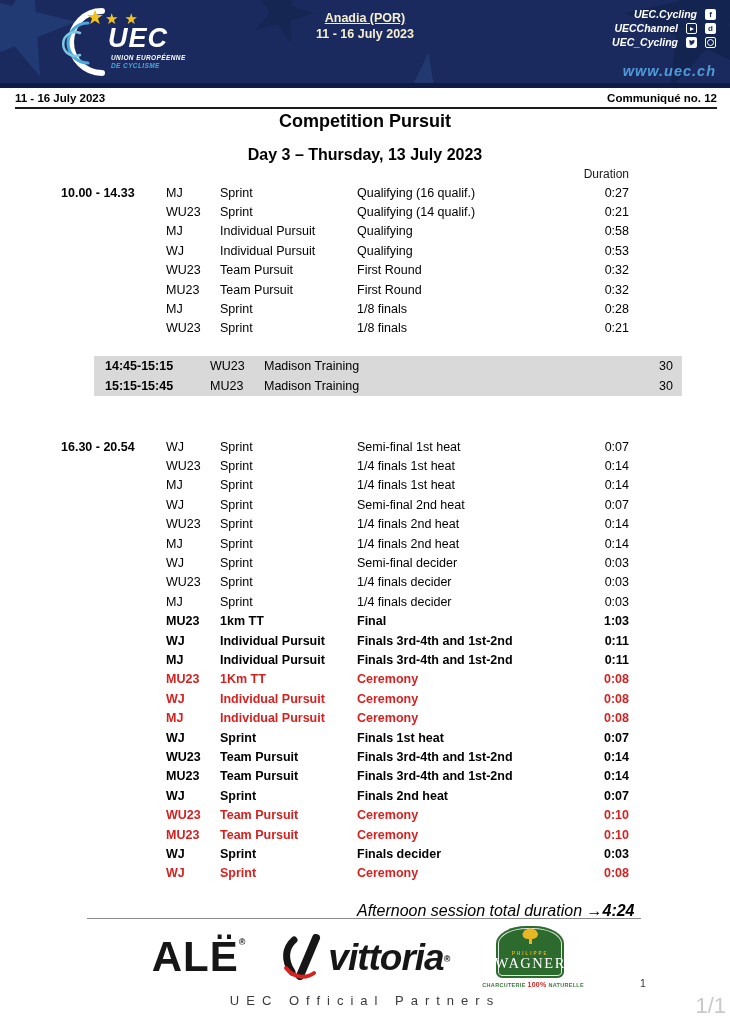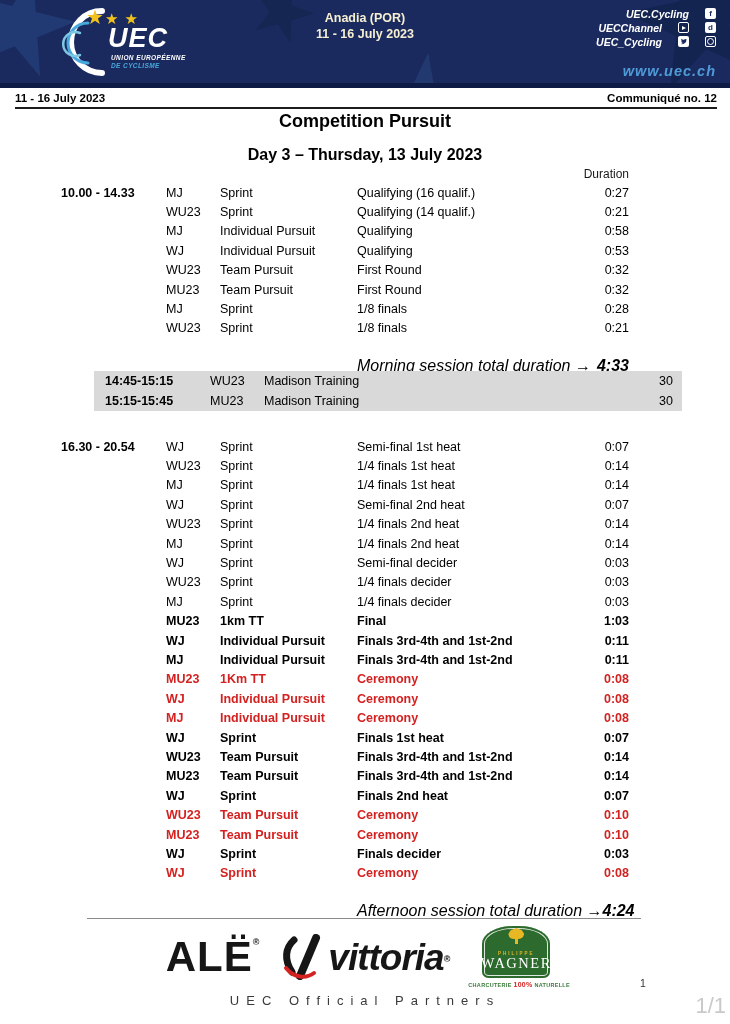--- a/index.html
+++ b/index.html
@@ -19,65 +19,65 @@
   .uec-logo svg{position:absolute;left:0;top:0;}
   .uec-stars{position:absolute;left:36px;top:2px;color:#f2c21c;font-size:15px;letter-spacing:1px;}
   .uec-star-big{font-size:20px;}
   .uec-word{position:absolute;left:58px;top:20px;color:#fff;font-size:27px;font-weight:bold;font-style:italic;letter-spacing:1px;}
   .uec-sub1{position:absolute;left:61px;top:51px;color:#fff;font-size:6.5px;font-weight:bold;font-style:italic;letter-spacing:.4px;}
   .uec-sub2{position:absolute;left:61px;top:59px;color:#49a8dc;font-size:6.5px;font-weight:bold;font-style:italic;letter-spacing:.4px;}
 
   .banner-center{position:absolute;left:50%;top:7px;transform:translateX(-50%);
                  text-align:center;color:#f6efd2;white-space:nowrap;}
   .banner-title{font-size:15px;font-weight:bold;line-height:1.3;letter-spacing:.2px;}
-  .banner-loc{font-size:12.5px;font-weight:bold;margin-top:3px;line-height:1.3;}
+  .banner-loc{font-size:12.5px;font-weight:bold;margin-top:3px;line-height:1.3;text-decoration:underline;}
   .banner-dates{font-size:12.5px;font-weight:bold;line-height:1.3;}
 
   .banner-social{position:absolute;right:14px;top:8px;text-align:right;color:#fff;}
-  .soc-row{display:flex;justify-content:flex-end;align-items:flex-start;gap:16px;margin-bottom:2px;
+  .soc-row{display:flex;justify-content:flex-end;align-items:flex-end;gap:8px;margin-bottom:2px;
            font-size:10.5px;font-weight:bold;font-style:italic;}
   .soc-ic{width:11px;height:11px;border-radius:2px;display:flex;align-items:center;justify-content:center;flex:none;}
   .soc-solid{background:#fff;color:#1a2a5f;font-style:normal;}
   .soc-outline{border:1px solid #fff;box-sizing:border-box;color:#fff;font-style:normal;}
   .soc-ic span{font-size:8px;font-weight:bold;line-height:1;}
   .yt-play{width:0;height:0;border-left:4px solid #fff;border-top:2.5px solid transparent;border-bottom:2.5px solid transparent;}
   .ig-dot{width:5px;height:5px;border:1.2px solid #fff;border-radius:50%;}
   .website{font-size:14.5px;font-weight:bold;font-style:italic;color:#4f9bd8;letter-spacing:1px;margin-top:15px;}
 
   
   .subheader{position:absolute;left:15px;right:13px;top:92px;display:flex;justify-content:space-between;
              font-size:11.5px;font-weight:bold;border-bottom:2px solid #1c1c1c;padding-bottom:3px;}
 
   .doc-title{position:absolute;left:0;right:0;top:111px;text-align:center;font-size:18px;font-weight:bold;}
   .day-title{position:absolute;left:0;right:0;top:146px;text-align:center;font-size:16px;font-weight:bold;}
   .dur-header{position:absolute;right:101px;top:167px;font-size:12px;color:#1a1a1a;}
 
   
   .tbl{position:absolute;left:50px;width:588px;}
   .tbl-morning{top:183px;}
-  .tbl-training{top:371px;padding-left:44px;}
+  .tbl-training{top:356px;padding-left:44px;}
   .tbl-afternoon{top:437px;}
   .srow{display:flex;align-items:center;height:19.4px;font-size:12.5px;}
   .tbl-training .srow{height:20px;background:#d9d9d9;}
   .c-time{width:116px;padding-left:11px;box-sizing:border-box;font-weight:bold;flex:none;}
   .c-cat{width:54px;flex:none;}
   .c-event{width:137px;flex:none;white-space:nowrap;}
   .c-round{width:173px;flex:none;white-space:nowrap;}
   .c-dur{flex:1;text-align:right;padding-right:9px;}
   .style-bold .c-cat,.style-bold .c-event,.style-bold .c-round,.style-bold .c-dur{font-weight:bold;}
   .style-ceremony{color:#d42221;}
   .style-ceremony .c-cat,.style-ceremony .c-event,.style-ceremony .c-round,.style-ceremony .c-dur{font-weight:bold;}
   .total-row{display:flex;align-items:center;height:19.4px;font-size:16px;margin-top:18px;}
   .total-spacer{width:307px;flex:none;}
   .total-label{font-style:italic;white-space:nowrap;}
   .total-value{flex:1;text-align:right;padding-right:9px;font-weight:bold;font-style:italic;}
 
   
   .footer-rule{position:absolute;left:87px;width:554px;top:918px;border-top:1.5px solid #8a8a8a;}
-  .logos{position:absolute;left:0;right:0;top:926px;display:flex;align-items:center;justify-content:center;gap:18px;}
+  .logos{position:absolute;left:0;right:0;top:926px;display:flex;align-items:center;justify-content:center;gap:32px;}
   .ale{font-size:42px;font-weight:900;letter-spacing:1px;color:#161616;line-height:1;position:relative;}
   .reg{font-size:9px;font-weight:bold;vertical-align:top;position:relative;top:2px;}
   .vittoria{display:flex;align-items:center;}
   .vittoria-text{font-size:37px;font-weight:bold;font-style:italic;letter-spacing:-1px;color:#161616;line-height:1;}
   .wagner{width:96px;text-align:center;}
   .wagner-badge{position:relative;width:68px;height:52px;margin:0 auto;background:#2d6a2d;
                 border-radius:46% 46% 10% 10% / 34% 34% 12% 12%;
                 box-shadow:inset 0 0 0 2px #2d6a2d, inset 0 0 0 3px rgba(255,255,255,.85);
                 display:flex;flex-direction:column;align-items:center;justify-content:flex-end;padding-bottom:6px;box-sizing:border-box;}
   .wagner-tree{position:absolute;top:2px;left:50%;transform:translateX(-50%);width:20px;height:16px;}

